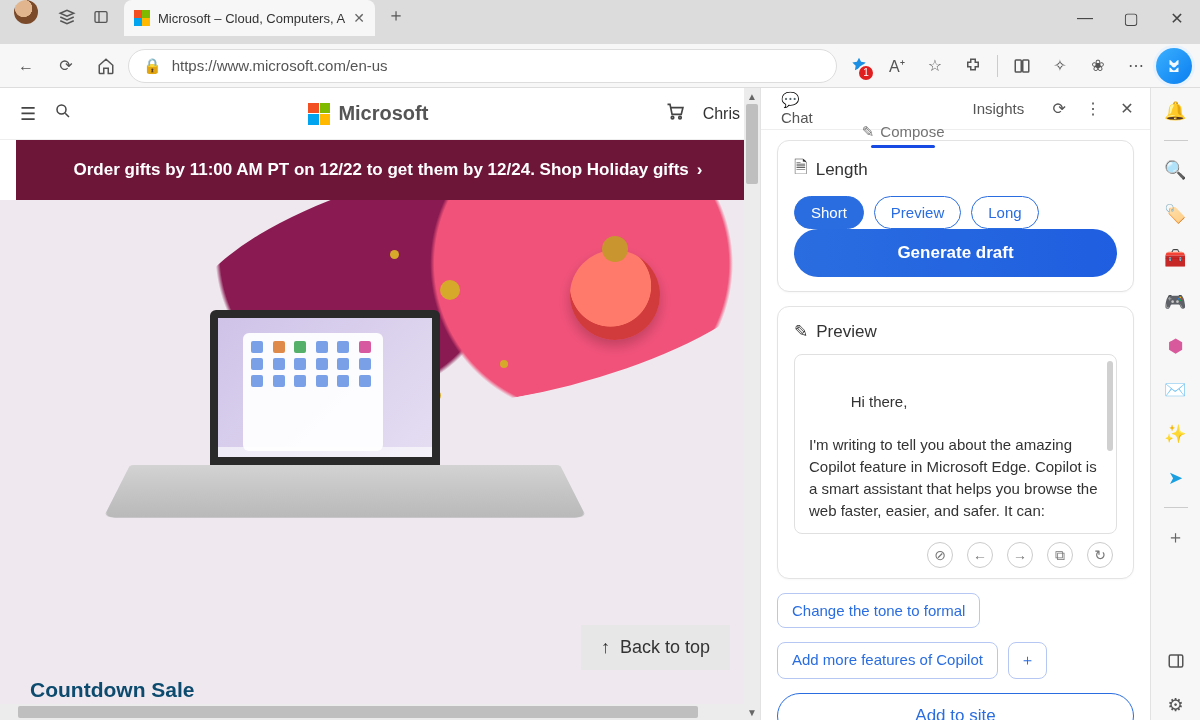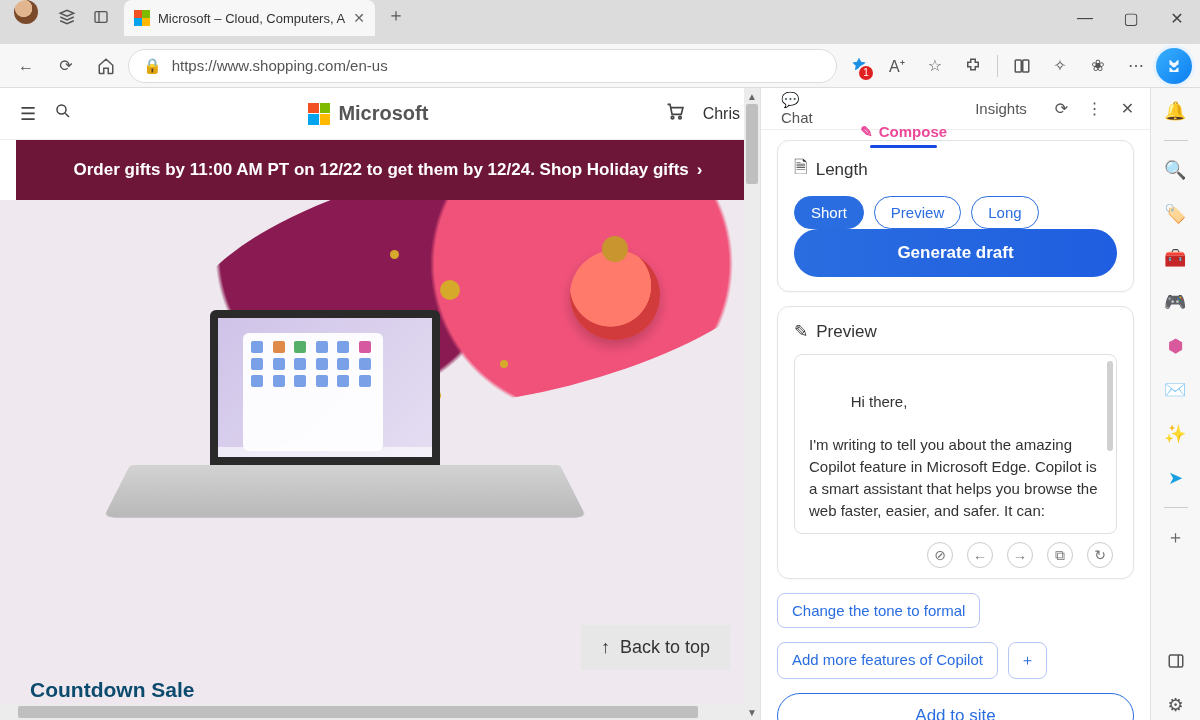--- a/index.html
+++ b/index.html
@@ -73,21 +73,21 @@
   .sale { position:absolute; left:30px; bottom:18px; color:#0c4a6e; font-weight:600; font-size:21px;}
   .vscroll { position:absolute; right:0; top:0; width:16px; height:100%; background:#ececec;}
   .vscroll .thumb { position:absolute; top:0; left:2px; width:12px; height:80px; background:#bfbfbf; border-radius:2px;}
   .vscroll .arr { position:absolute; left:0; width:16px; height:16px; display:flex; align-items:center; justify-content:center; font-size:10px; color:#666;}
   .hscroll { position:absolute; left:0; right:16px; bottom:0; height:16px; background:#ececec;}
   .hscroll .thumb { position:absolute; left:18px; top:2px; height:12px; width:680px; background:#bfbfbf; border-radius:2px;}
 
   
   .panel-head { height:42px; display:flex; align-items:center; padding:0 8px; gap:4px; border-bottom:1px solid #eee;}
   .ptab { padding:6px 12px; font-size:15px; color:#555; position:relative; cursor:pointer;}
-  .ptab.active { color:#ec4899; font-weight:700;margin-top:47px;}
+  .ptab.active { color:#737373; font-weight:400;margin-top:47px;}
   .ptab.active::after{ content:""; position:absolute; left:20%; right:20%; bottom:-1px; height:3px; background:#174ae2; border-radius:2px;}
   .ptab .pico { margin-right:6px; }
   .panel-head .spacer2 { flex:1;}
   .panel-head .hico { width:32px; height:32px; display:flex; align-items:center; justify-content:center; color:#555;}
   .panel-body { flex:1; padding:10px 16px 16px; display:flex; flex-direction:column; gap:14px; overflow:hidden;}
   .card { border:1px solid #e3e3e3; border-radius:12px; background:#fff; padding:14px 16px; box-shadow:0 1px 2px rgba(0,0,0,.03);}
   .card-title { display:flex; align-items:center; gap:8px; font-size:17px; color:#333; margin-bottom:12px;}
   .pills { display:flex; gap:10px; }
   .pill { padding:7px 16px; border-radius:18px; border:1.5px solid #2a6de0; color:#2a6de0; font-size:15px; background:#fff; cursor:pointer;}
   .pill.selected { background:#2a6de0; color:#fff;}
@@ -139,21 +139,21 @@
 <div class="toolbar">
   <div class="ico">←</div>
   <div class="ico">⟳</div>
   <div class="ico">
       <svg width="18" height="18" viewBox="0 0 24 24" fill="none" stroke="currentColor" stroke-width="2">
         <path d="M3 11l9-8 9 8v10a1 1 0 0 1-1 1h-5v-7h-6v7H4a1 1 0 0 1-1-1z"></path>
       </svg>
     </div>
   <div class="addr">
     <span>🔒</span>
-    <span class="url">https://www.shopping.com/en-us</span>
+    <span class="url">https://www.microsoft.com/en-us</span>
   </div>
   <div class="right-icons">
     <div class="ico shop-badge">
         <svg width="20" height="20" viewBox="0 0 24 24" fill="#1a8fe3">
           <path d="M12 2l2.5 5 5.5.8-4 3.9.9 5.5L12 14.8 7.1 17.2 8 11.7 4 7.8l5.5-.8z"></path>
         </svg>
       </div>
     <div class="ico">A⁺</div>
     <div class="ico">☆</div>
     <div class="ico">

